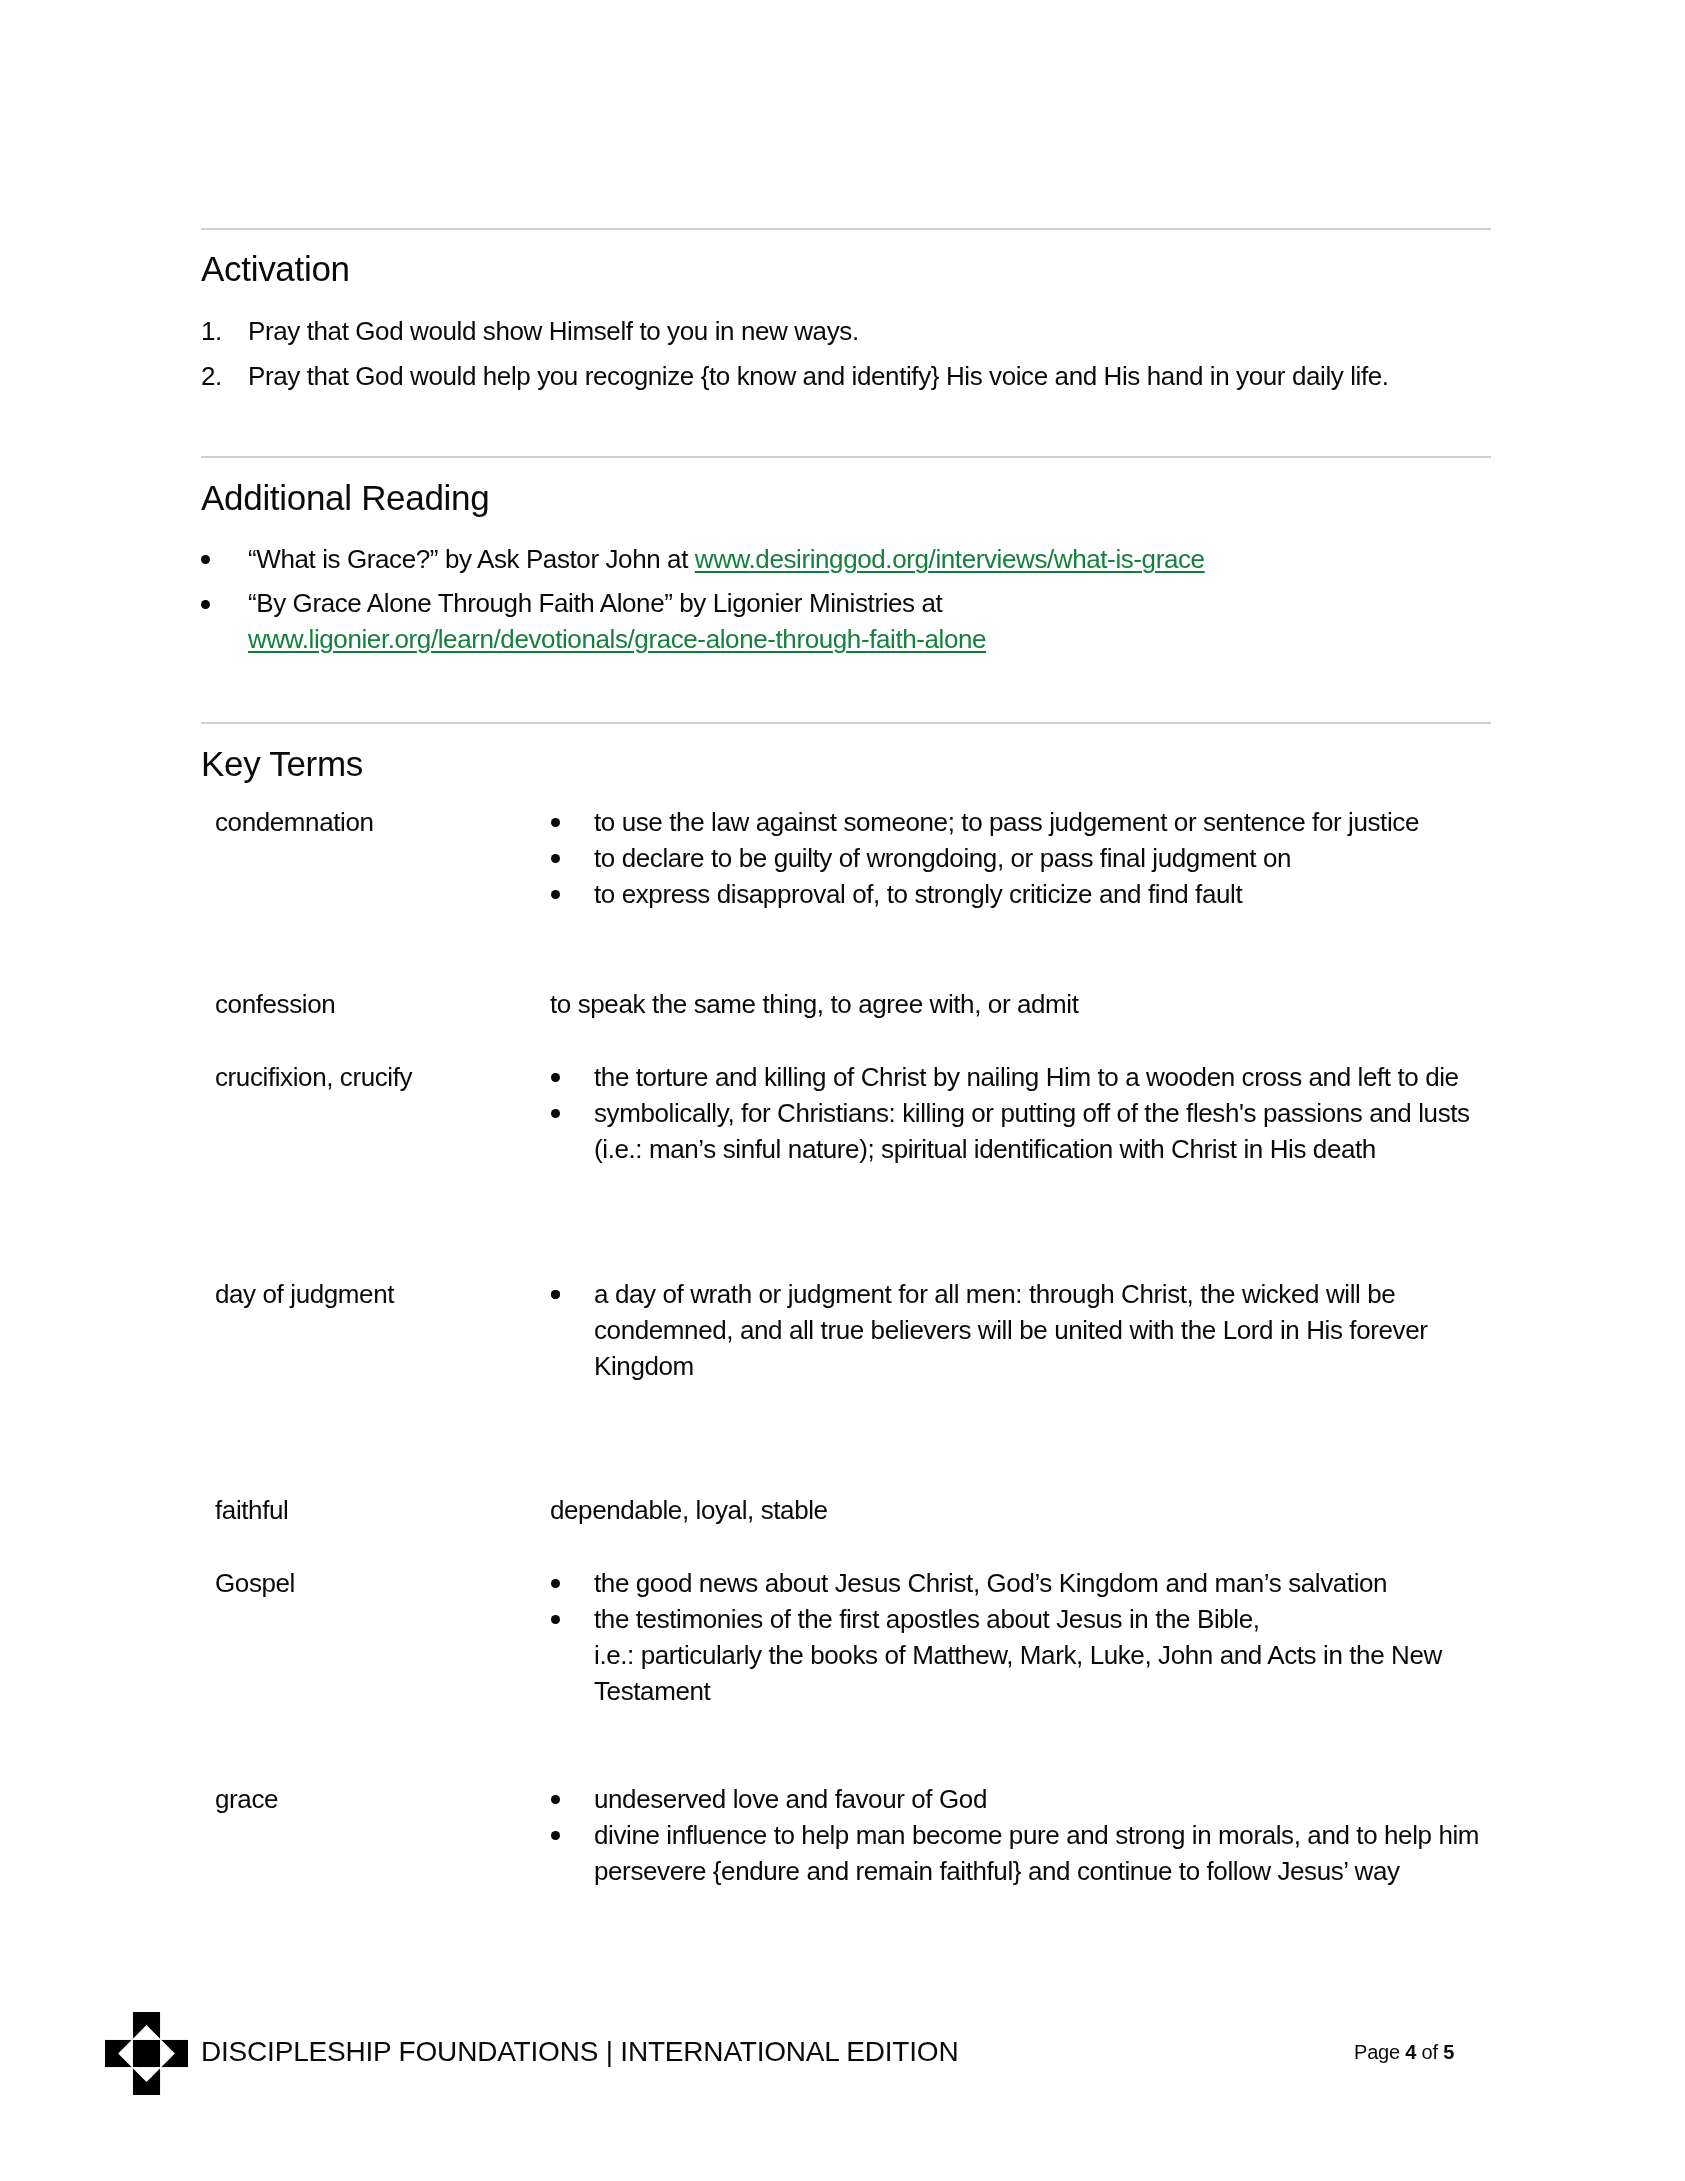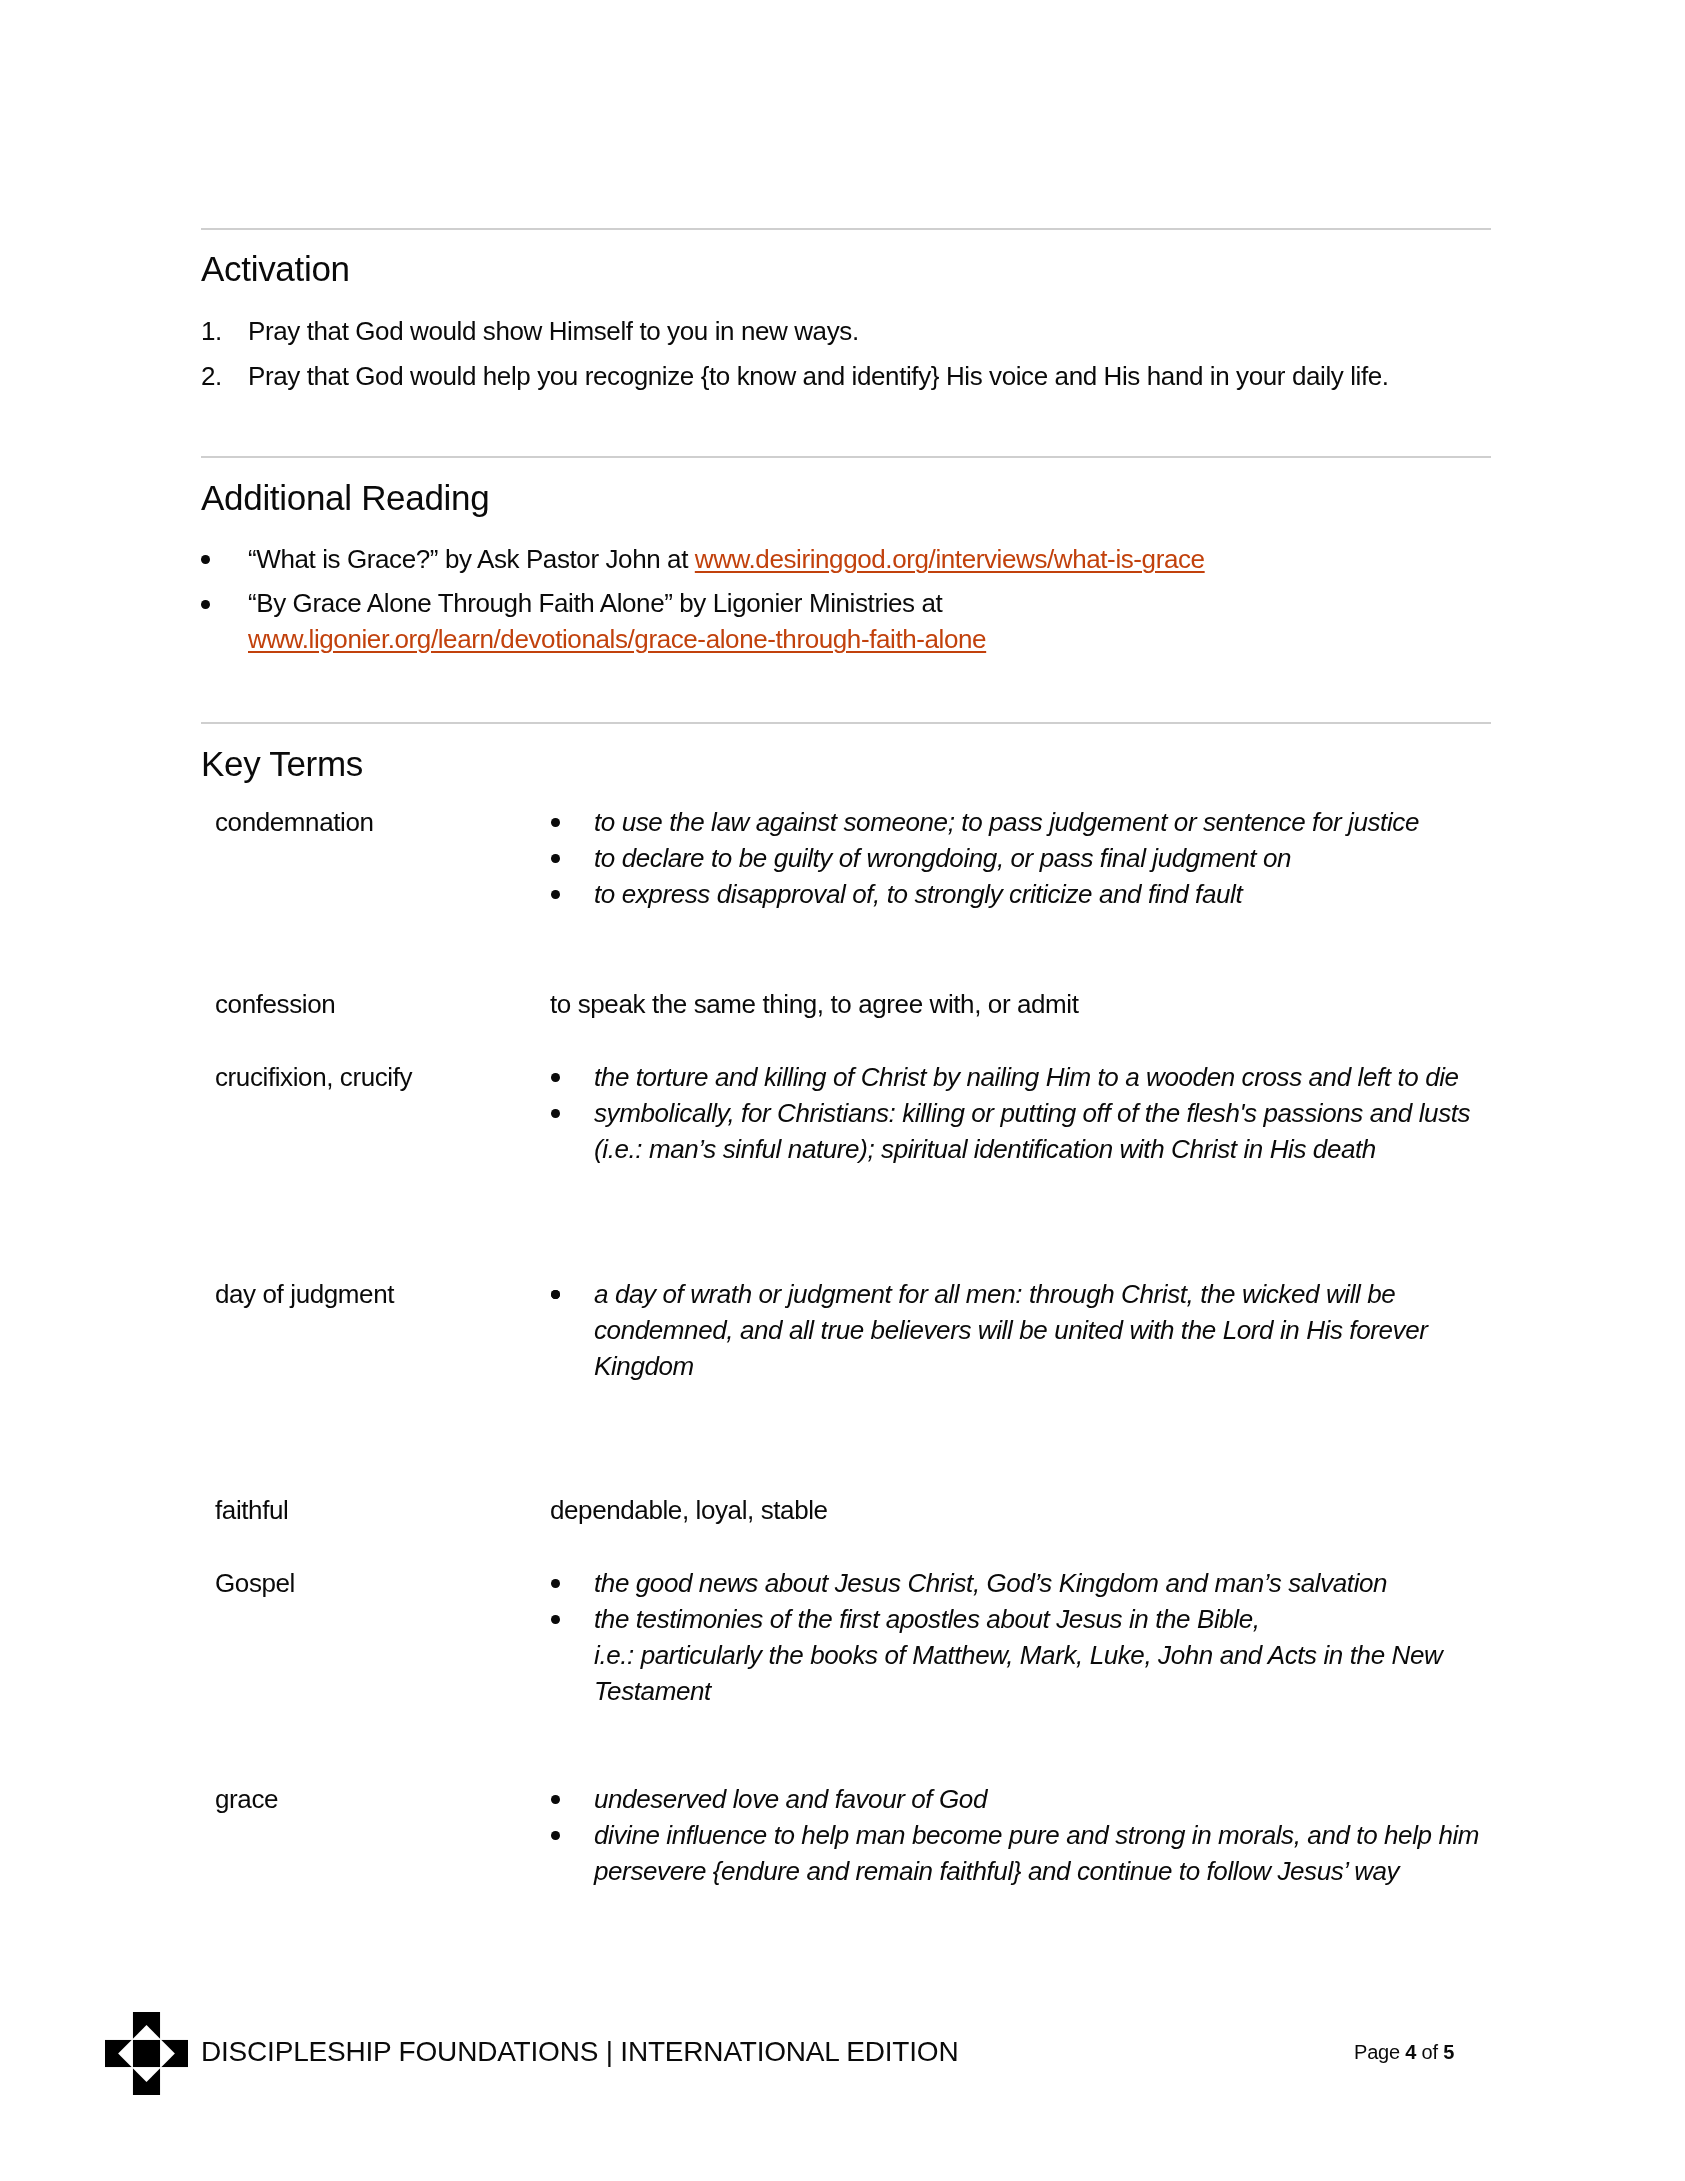--- a/index.html
+++ b/index.html
@@ -5,25 +5,25 @@
   html, body { margin: 0; padding: 0; background: #ffffff; }
   body { width: 1685px; height: 2181px; position: relative; overflow: hidden;
          font-family: "Liberation Sans", sans-serif; color: #0a0a0a; }
   .abs { position: absolute; white-space: nowrap; }
   .rule { position: absolute; left: 201px; width: 1290px; height: 1.8px; background: #cfcfcf; }
   .h2 { position: absolute; left: 201px; font-size: 35px; line-height: 42px; font-weight: 400; letter-spacing: -0.3px; }
   .body-text { font-size: 26px; line-height: 36px; letter-spacing: -0.4px; }
   .num { position: absolute; left: 201px; }
   .li-text { position: absolute; left: 248px; }
   .bullet-dot { position: absolute; width: 8.8px; height: 8.8px; border-radius: 50%; background: #0a0a0a; }
-  a.link { color: #c2410c; text-decoration: underline; text-underline-offset: 2.6px; text-decoration-thickness: 1.8px; }
+  a.link { color: #15803d; text-decoration: underline; text-underline-offset: 2.6px; text-decoration-thickness: 1.8px; }
   .term { position: absolute; left: 215px; }
   .def-plain { position: absolute; left: 550px; }
   .def-list { position: absolute; left: 550px; width: 930px; margin: 0; padding: 0; list-style: none; }
-  .def-list li { position: relative; padding-left: 44px; font-style: italic; }
+  .def-list li { position: relative; padding-left: 44px; }
   .def-list li .bullet-dot { left: 0.9px; top: 14px; }
   .footer-text { position: absolute; left: 201px; top: 2040px; font-size: 28px; line-height: 24.6px; letter-spacing: -0.2px; }
   .page-num { position: absolute; left: 1354px; top: 2040px; font-size: 20px; line-height: 24.6px; letter-spacing: -0.2px; }
   .page-num b { font-weight: 700; }
 </style>
 </head>
 <body>
 
 <div class="rule" style="top:228px;"></div>
 <h2 class="h2" style="top:248px; margin:0;">Activation</h2>

